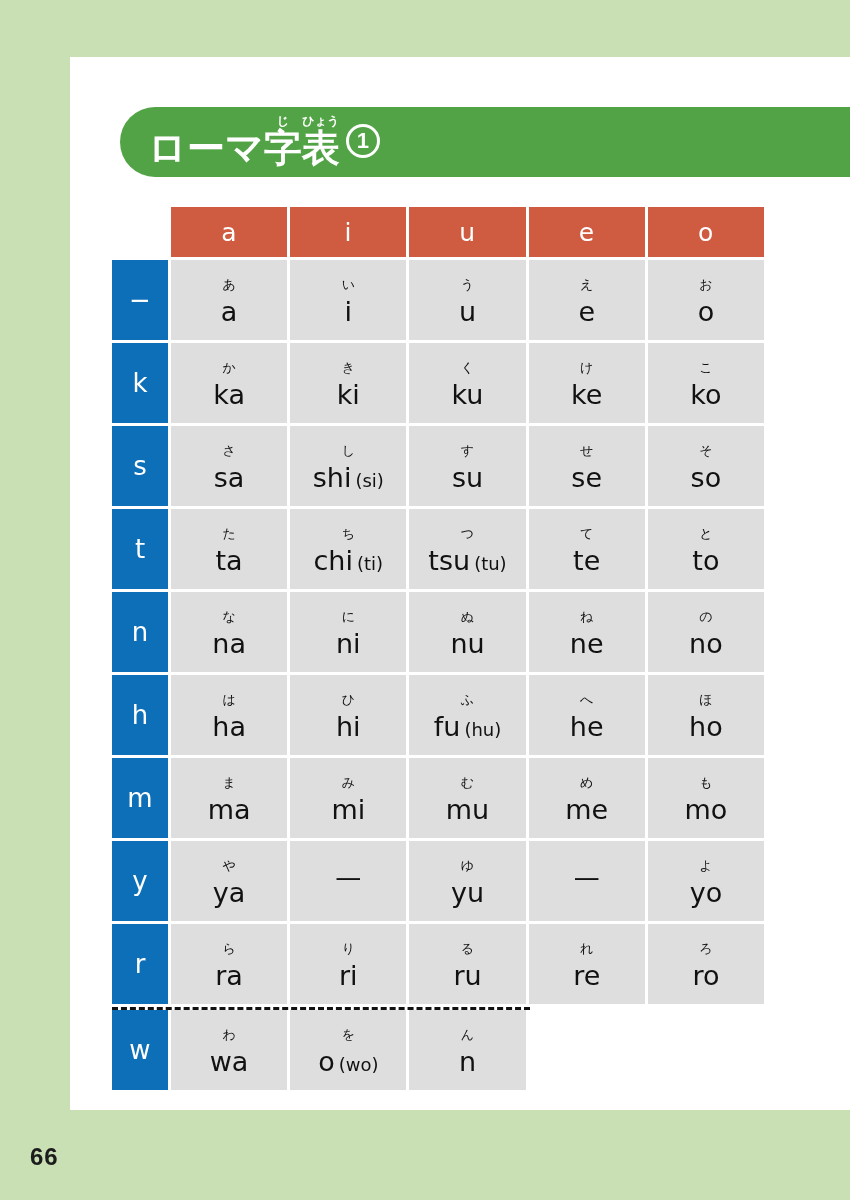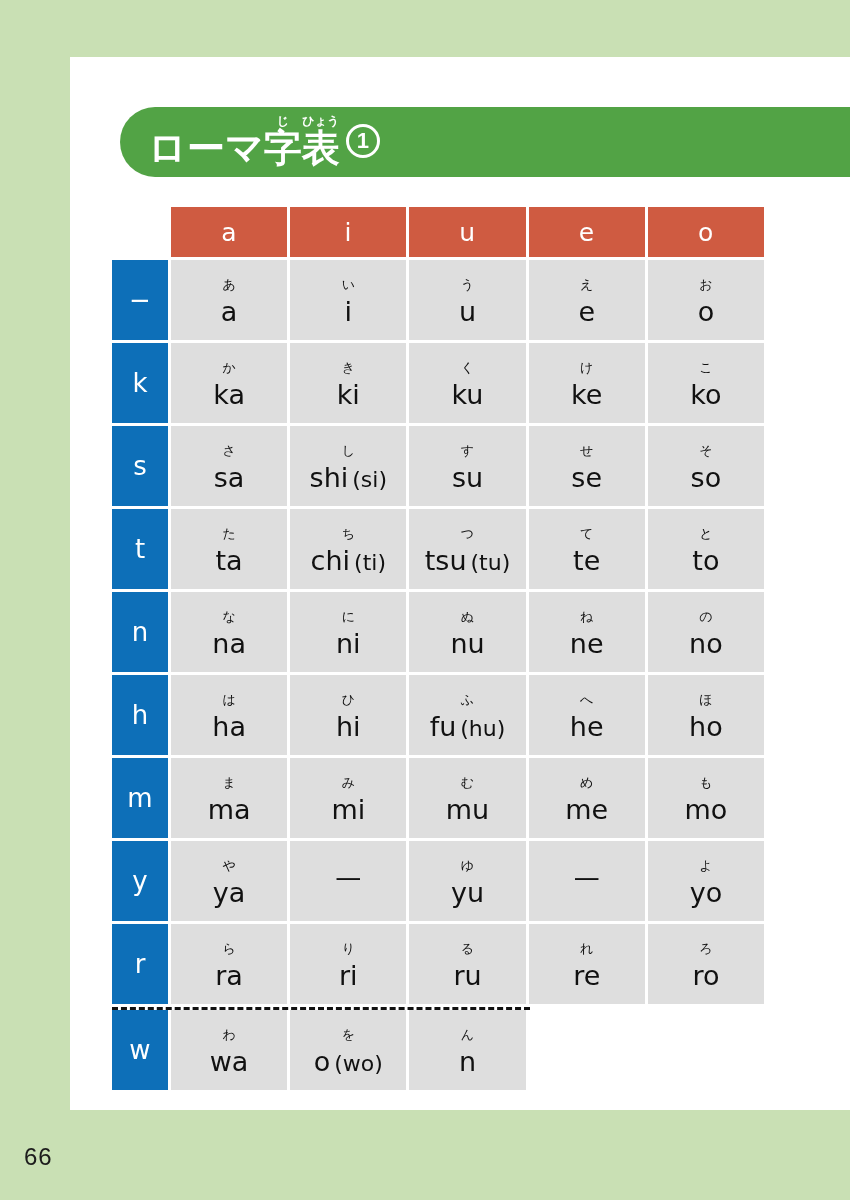--- a/index.html
+++ b/index.html
@@ -22,24 +22,24 @@
     left: 70px;
     top: 57px;
     width: 780px;
     height: 1053px;
     background: #ffffff;
   }
 
   
   #page-number {
     position: absolute;
-    left: 24px;
+    left: 30px;
     top: 1143px;
     font-size: 24px;
-    font-weight: 400;
+    font-weight: 700;
     color: #1c1c1c;
     letter-spacing: 1px;
   }
 
   
   #title-banner {
     position: absolute;
     left: 50px;        
     top: 50px;         
     width: 730px;      
@@ -173,21 +173,21 @@
     font-family: "DejaVu Sans", sans-serif;
     font-size: 27px;
     color: #111111;
     line-height: 1;
     white-space: nowrap;
     display: flex;
     align-items: baseline;
     justify-content: center;
   }
   .romaji .alt {
-    font-size: 22px;
+    font-size: 18px;
     margin-left: 4px;
   }
 
   .dash-mark {
     font-family: "DejaVu Sans", sans-serif;
     font-size: 26px;
     color: #111111;
     line-height: 1;
     margin-top: -10px;
   }

